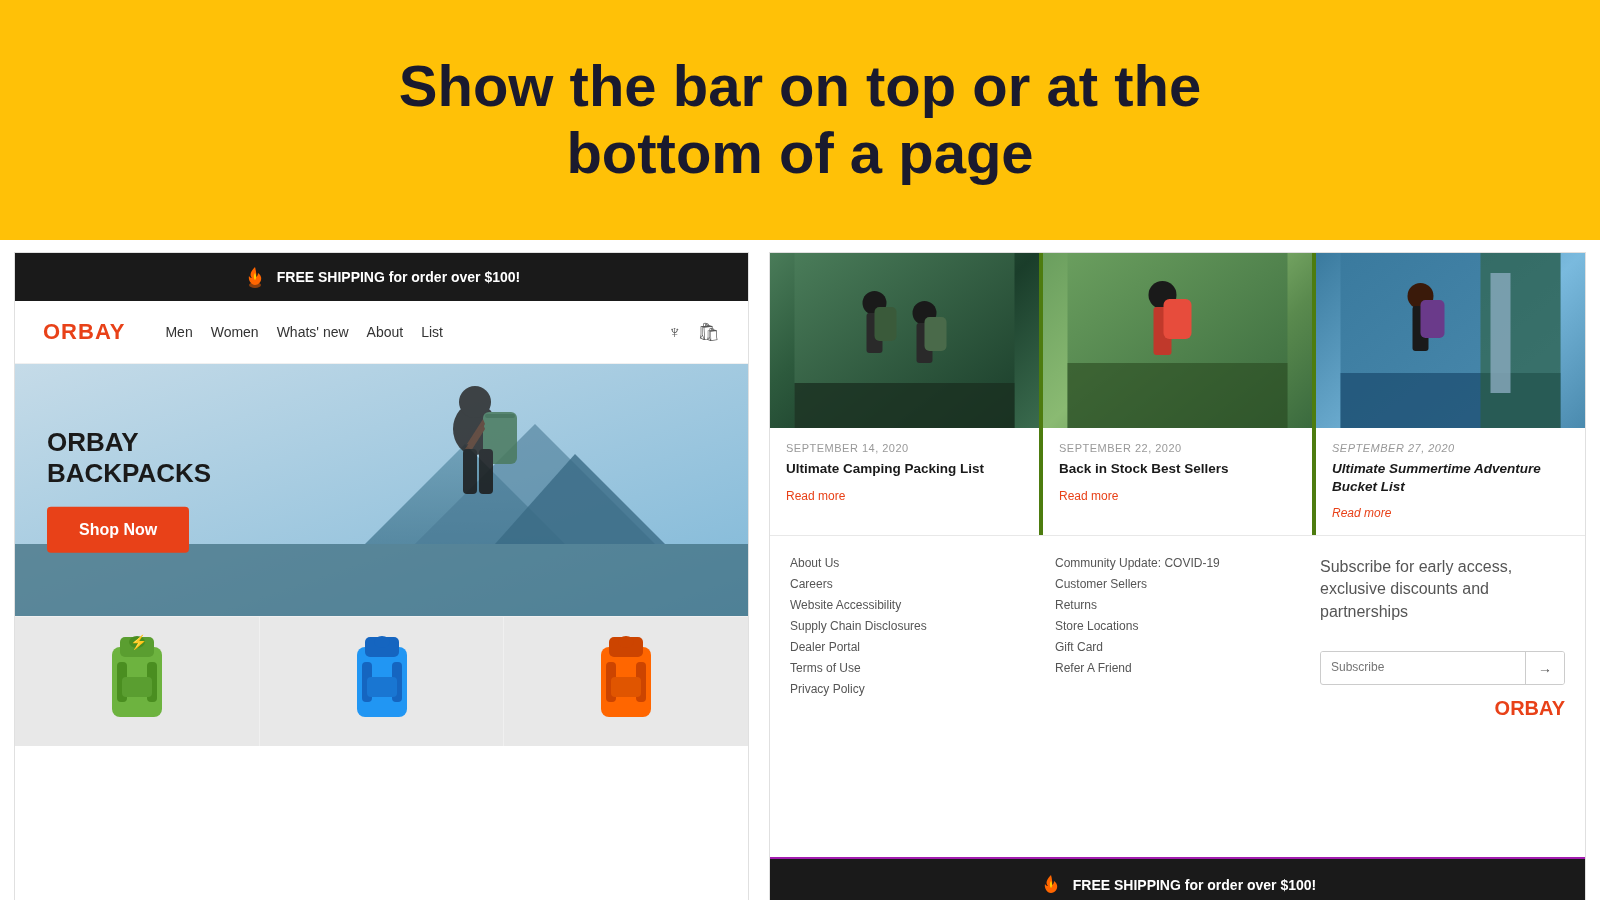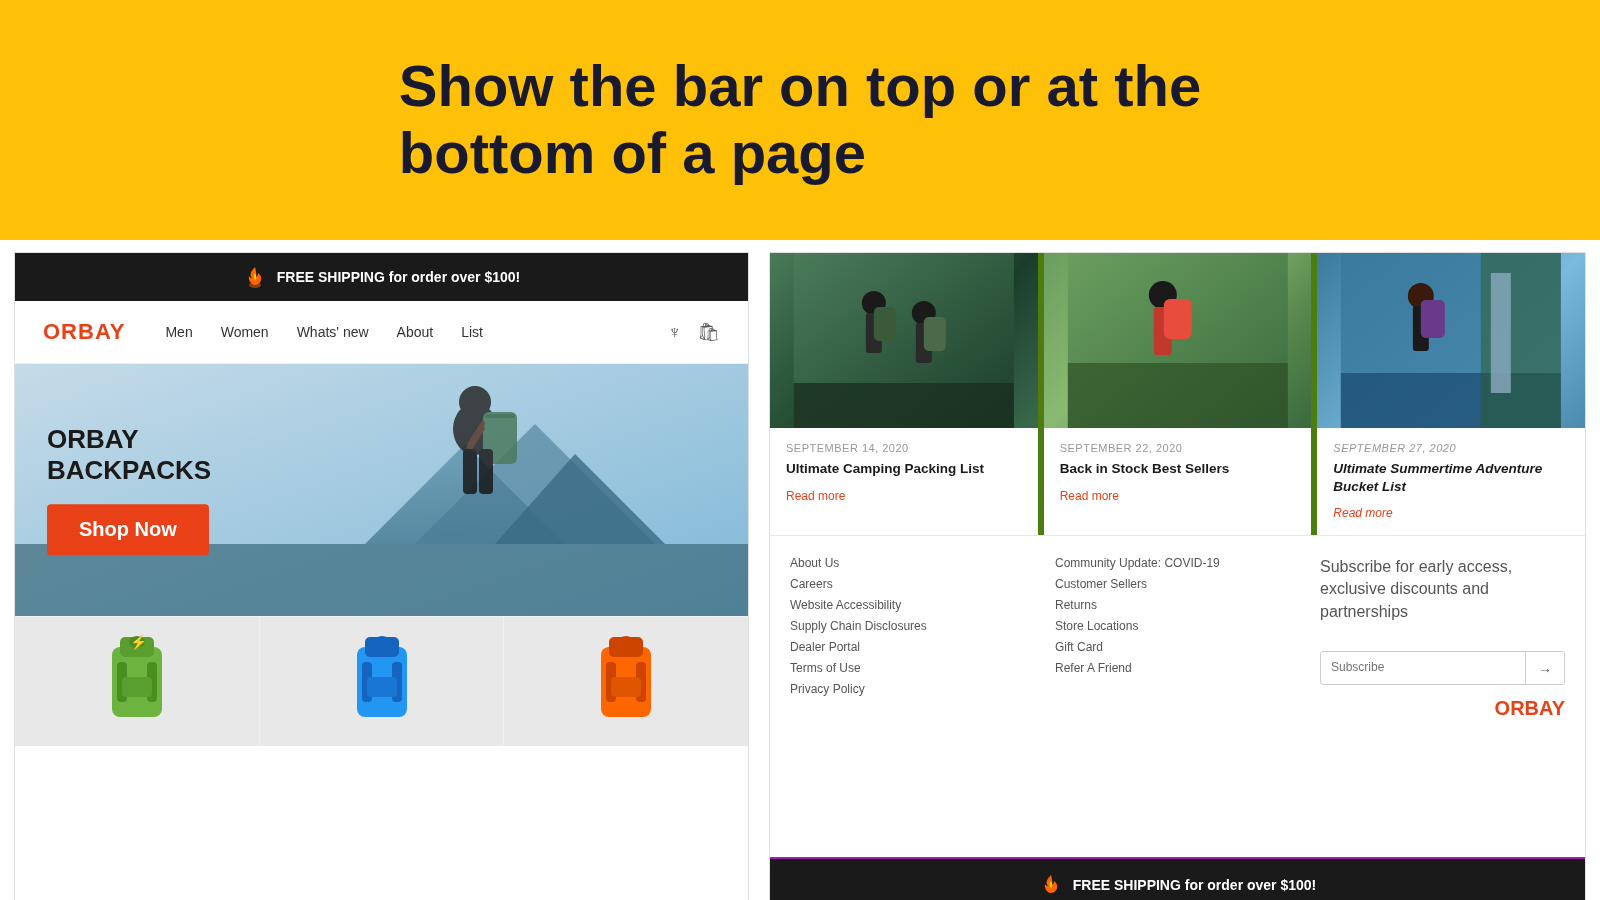--- a/index.html
+++ b/index.html
@@ -11,21 +11,21 @@
       width: 100%;
       height: 240px;
       display: flex;
       align-items: center;
       justify-content: center;
     }
     .top-banner h1 {
       font-size: 58px;
       font-weight: 900;
       color: #1a1a2e;
-      text-align: left;
+      text-align: center;
       line-height: 1.15;
       max-width: 900px;
     }
 
     
     .main-content {
       display: flex;
       width: 100%;
       height: 660px;
     }
@@ -70,21 +70,21 @@
     }
     .logo {
       color: #E84118;
       font-weight: 900;
       font-size: 22px;
       letter-spacing: 1px;
       margin-right: 40px;
     }
     .nav-links {
       display: flex;
-      gap: 28px;
+      gap: 18px;
       flex: 1;
       align-items: center;
     }
     .nav-link {
       font-size: 14px;
       color: #333;
       text-decoration: none;
       font-weight: 500;
     }
     .nav-icons {
@@ -121,21 +121,21 @@
       font-weight: 900;
       color: #1a1a1a;
       line-height: 1.2;
       margin-bottom: 18px;
     }
     .shop-now-btn {
       background: #E84118;
       color: #fff;
       border: none;
       padding: 14px 32px;
-      font-size: 20px;
+      font-size: 16px;
       font-weight: 700;
       border-radius: 4px;
       cursor: pointer;
     }
 
     
     .product-row {
       display: flex;
       gap: 0;
       height: 130px;
@@ -169,21 +169,21 @@
     
     .blog-posts {
       display: flex;
       gap: 0;
       padding: 0;
       border-bottom: 1px solid #e8e8e8;
     }
     .blog-post {
       flex: 1;
       padding: 0;
-      border-right: 6px solid #4d7c0f;
+      border-right: 4px solid #4d7c0f;
     }
     .blog-post:last-child { border-right: none; font-style: italic; }
     .blog-img-1 {
       background: linear-gradient(135deg, #4a7c59 0%, #2d5a3d 30%, #1a3d2a 60%, #3a6b4e 100%);
     }
     .blog-img-2 {
       background: linear-gradient(135deg, #6a9e5e 0%, #8aba72 40%, #5a8a4e 70%, #3a6a3e 100%);
     }
     .blog-img-3 {
       background: linear-gradient(135deg, #3a7a9e 0%, #5a9abe 30%, #7abade 60%, #4a8aae 100%);

